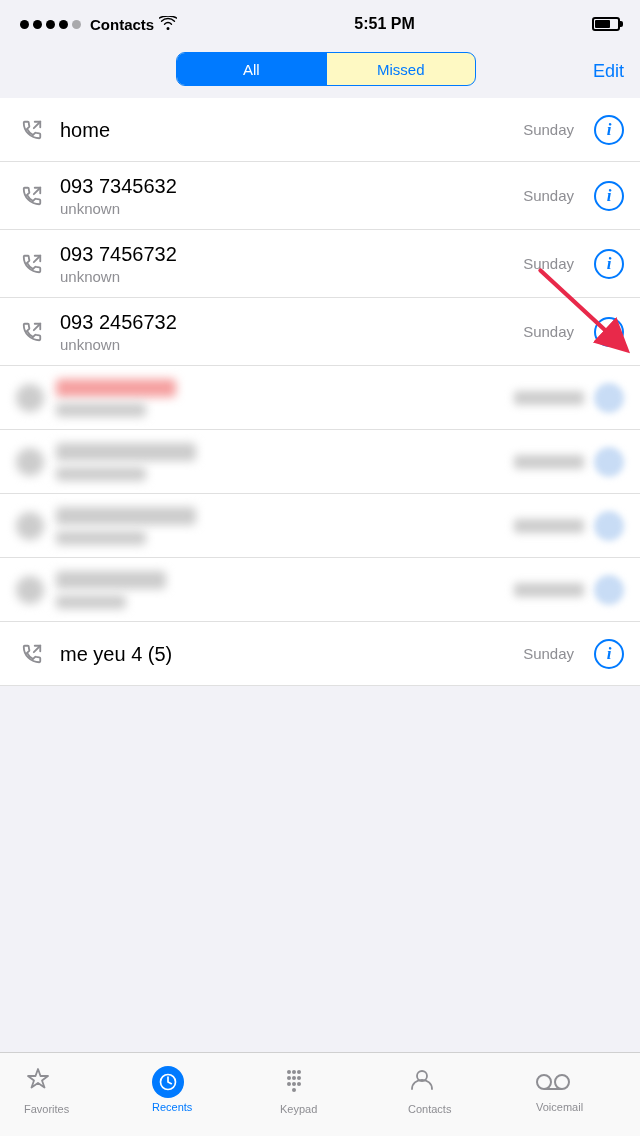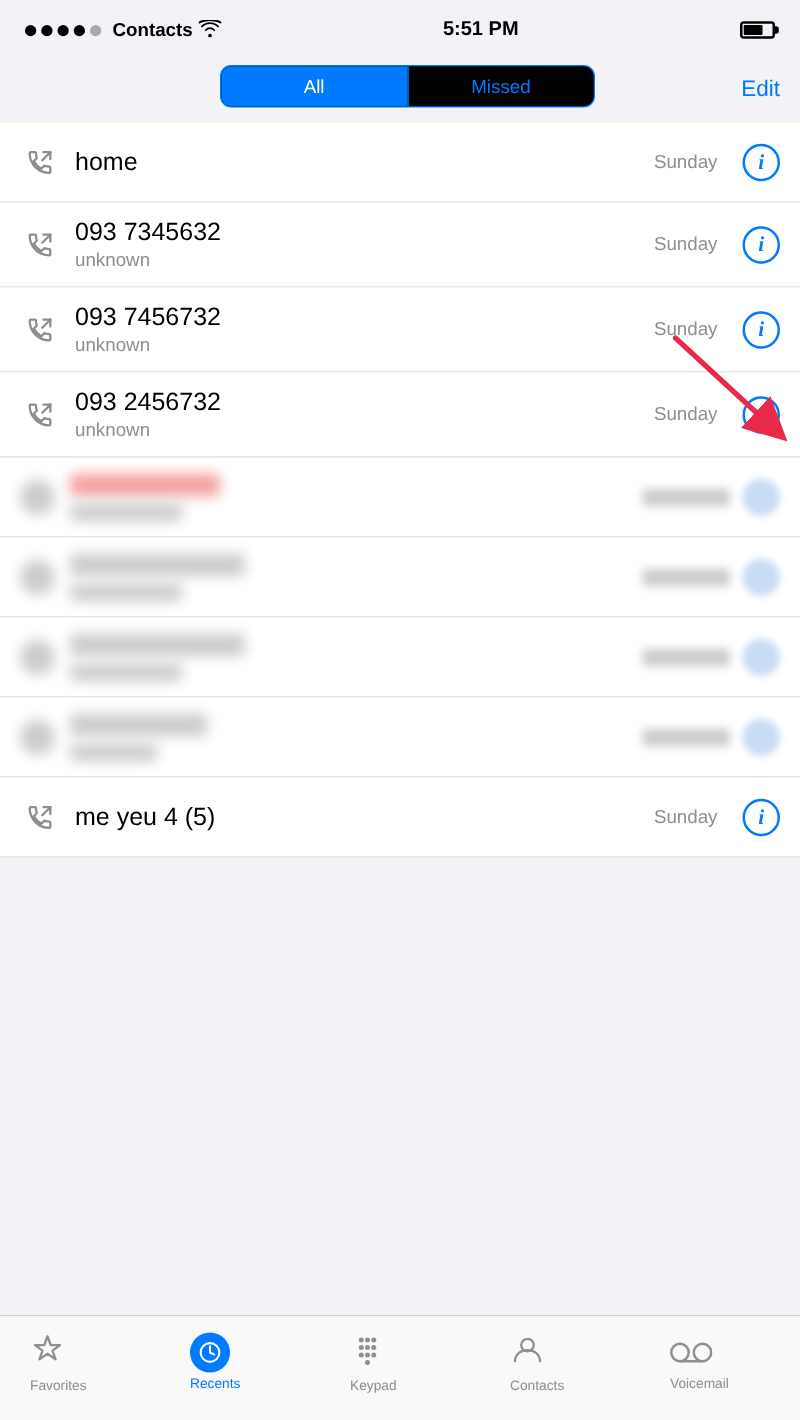--- a/index.html
+++ b/index.html
@@ -61,21 +61,21 @@
       transform: translateY(-50%);
       font-size: 18px;
       color: #007aff;
       background: none;
       border: none;
       cursor: pointer;
       font-weight: 400;
     }
     .segment-control {
       display: flex;
-      background: #000000;
+      background: #fef9c3;
       border-radius: 9px;
       border: 1px solid #007aff;
       overflow: hidden;
       width: 300px;
       height: 34px;
       margin-left: 12px;
     }
     .segment-btn {
       flex: 1;
       border: none;
@@ -89,21 +89,21 @@
       background: #007aff;
       color: #fff;
       font-weight: 500;
     }
     .segment-divider {
       width: 1px; background: #007aff; flex-shrink: 0;
     }
 
     
     .call-list {
-      background: #fde047;
+      background: #a21caf;
       margin: 0;
     }
 
     .call-item {
       display: flex;
       align-items: center;
       padding: 12px 16px;
       border-bottom: 1px solid #e0e0e0;
       background: #fff;
       min-height: 64px;

